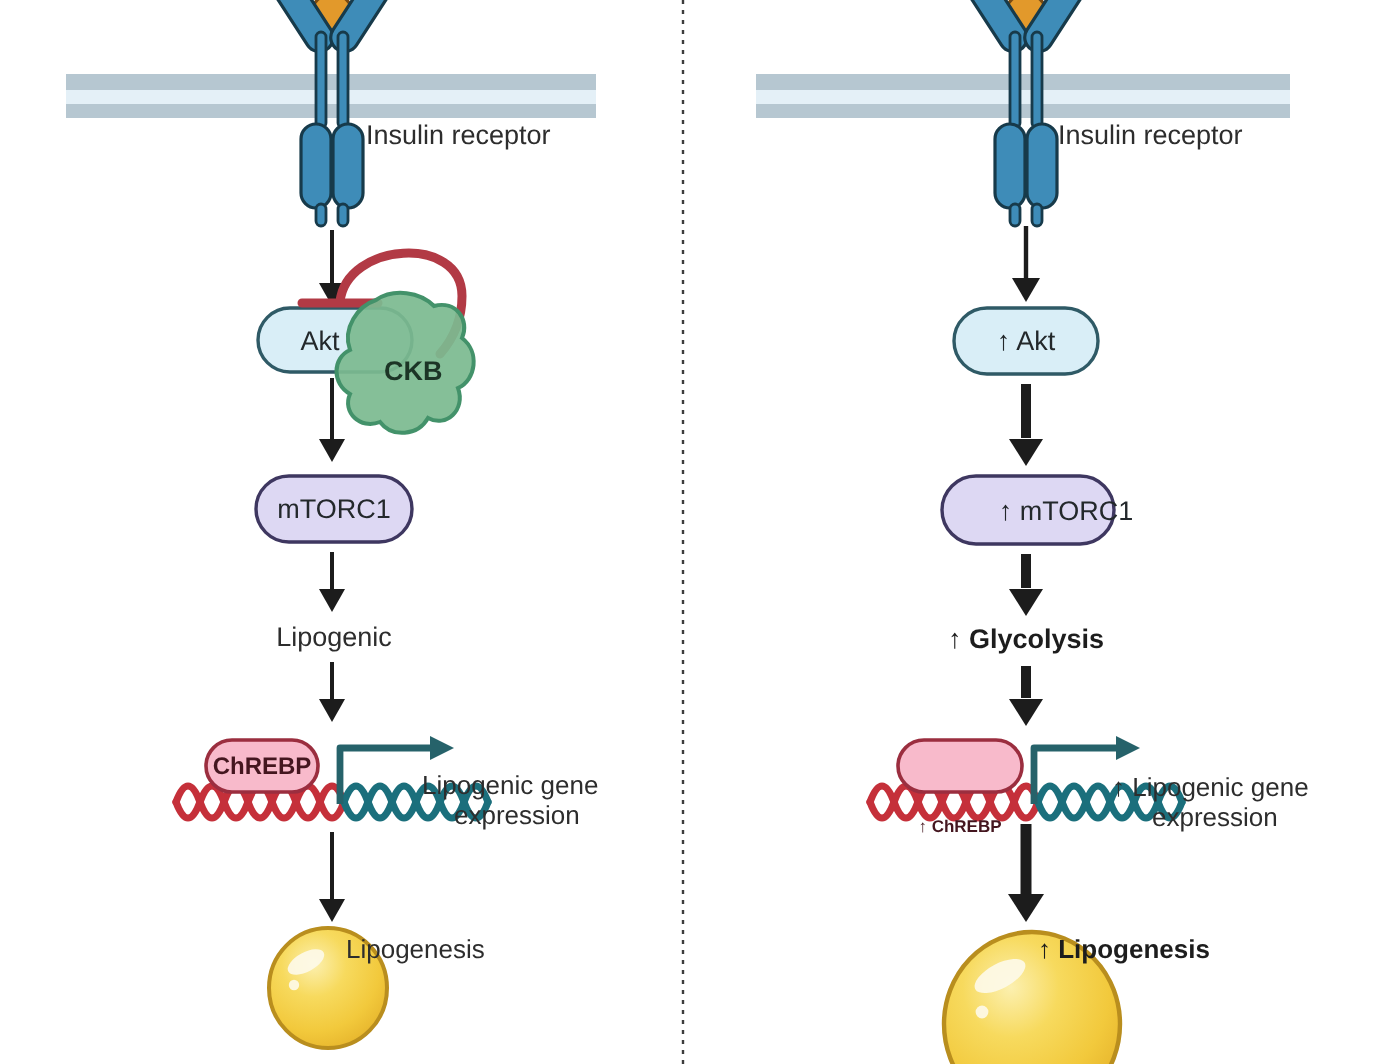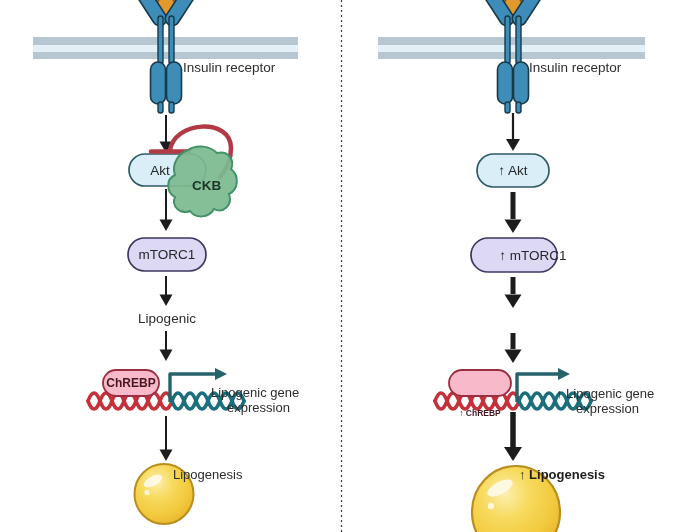--- a/index.html
+++ b/index.html
@@ -189,18 +189,19 @@
   <div class="pill-text" style="left:128px;top:238px;width:78px;height:33px;">mTORC1</div>
   <div class="lbl" style="left:117px;top:311px;width:100px;text-align:center;">Lipogenic</div>
   <div class="pill-text small" style="left:103px;top:370px;width:56px;height:26px;">ChREBP</div>
   <div class="lbl sm" style="left:211px;top:345px;">Lipogenic gene</div>
   <div class="lbl sm" style="left:227px;top:360px;">expression</div>
   <div class="lbl sm" style="left:173px;top:427px;">Lipogenesis</div>
 
   <div class="lbl" style="left:529px;top:60px;">Insulin receptor</div>
   <div class="pill-text" style="left:477px;top:154px;width:72px;height:33px;">↑ Akt</div>
   <div class="pill-text" style="left:471px;top:238px;width:86px;height:34px;margin-left:19px;">↑ mTORC1</div>
+  <div class="lbl b" style="left:458px;top:312px;width:110px;text-align:center;">↑ Glycolysis</div>
   <div class="pill-text small" style="left:449px;top:370px;width:62px;height:26px;font-size:8.5px;margin-top:30px;">↑ ChREBP</div>
   <div class="lbl sm" style="left:556px;top:346px;">↑ Lipogenic gene</div>
   <div class="lbl sm" style="left:576px;top:361px;">expression</div>
   <div class="lbl sm b" style="left:519px;top:427px;">↑ Lipogenesis</div>
 
 </div>
 
 </body></html>

